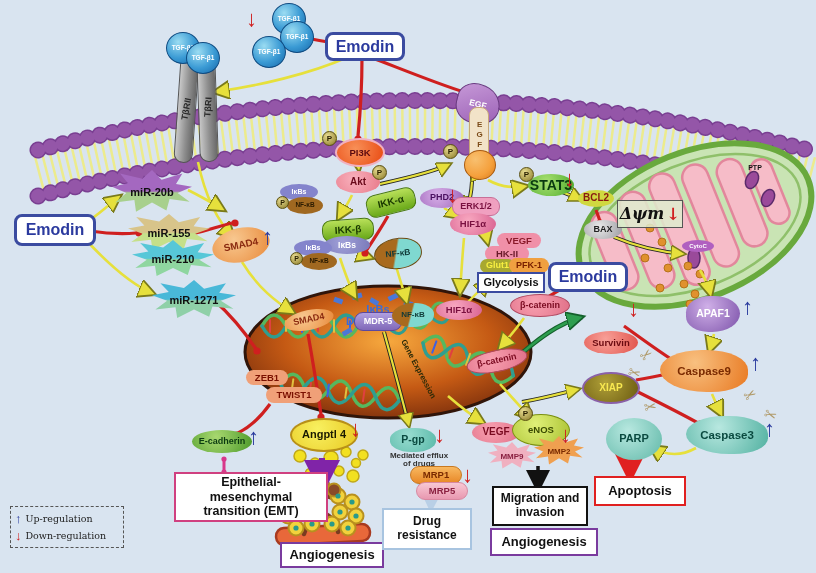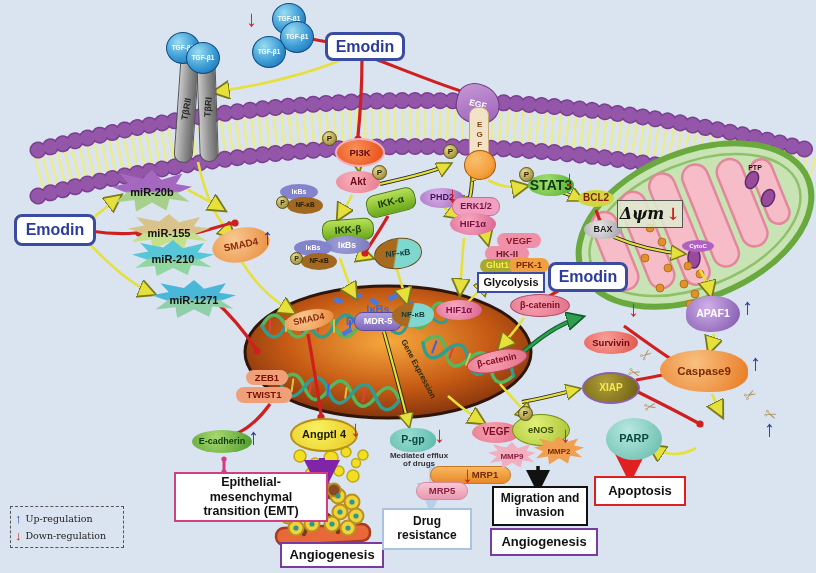--- a/index.html
+++ b/index.html
@@ -373,31 +373,32 @@
   </div>
   <div class="lbl" style="left:682px;top:240px;width:32px;height:12px;border-radius:50%;background:#b060c0;color:#fff;font-size:6px;">CytoC</div>
   <div class="lbl" style="left:742px;top:163px;width:26px;height:10px;color:#111;font-size:7px;">PTP</div>
 
   <div class="lbl" style="left:284px;top:310px;width:50px;height:20px;border-radius:50%;background:radial-gradient(circle at 40% 30%,#f8c890,#e88838);color:#8a2a10;font-size:9px;transform:rotate(-12deg);">SMAD4</div>
   <div class="lbl cap" style="left:354px;top:312px;width:46px;height:17px;background:linear-gradient(180deg,#b0a0e0,#8068b8);border:1px solid #5a48a0;color:#fff;font-size:9px;">MDR-5</div>
   <div class="lbl" style="left:392px;top:303px;width:42px;height:24px;border-radius:55% 48% 52% 50%;background:linear-gradient(105deg,#a86a1e 44%,#7fd8d0 48%);color:#103a38;font-size:8px;">NF-κB</div>
   <div class="lbl" style="left:436px;top:300px;width:46px;height:20px;border-radius:50%;background:radial-gradient(circle at 40% 35%,#f8a8c0,#d86090);color:#7a1040;font-size:9.5px;">HIF1α</div>
   <div class="lbl" style="left:466px;top:350px;width:60px;height:20px;border-radius:50%;background:radial-gradient(circle at 40% 35%,#f8a0b0,#e07088);border:1px solid #b04860;color:#7a0a20;font-size:9px;transform:rotate(-12deg);">β-catenin</div>
   <div class="lbl cap" style="left:246px;top:370px;width:42px;height:15px;background:#f0a078;color:#7a1000;font-size:9.5px;">ZEB1</div>
-  <div class="lbl cap" style="left:236px;top:387px;width:56px;height:16px;background:#f0a078;color:#7a1000;font-size:9.5px;">TWIST1</div>
+  <div class="lbl cap" style="left:266px;top:387px;width:56px;height:16px;background:#f0a078;color:#7a1000;font-size:9.5px;">TWIST1</div>
   <div class="lbl" style="left:404px;top:328px;width:86px;height:14px;color:#2a2a08;font-size:8px;transform:rotate(62deg);transform-origin:left top;">Gene Expression</div>
 
   <div class="lbl" style="left:510px;top:294px;width:58px;height:21px;border-radius:50%;background:radial-gradient(circle at 40% 35%,#f8a0b0,#e07088);border:1px solid #b04860;color:#7a0a20;font-size:9px;">β-catenin</div>
   <div class="lbl" style="left:584px;top:304px;width:54px;height:23px;border-radius:50%;background:radial-gradient(circle at 40% 35%,#f8a098,#e05048);color:#6a0a10;font-size:9.5px;margin-top:27px;">Survivin</div>
   <div class="down" style="left:628px;top:298px;">↓</div>
 
   <div class="lbl" style="left:686px;top:296px;width:54px;height:36px;border-radius:48% 52% 55% 45%;background:radial-gradient(circle at 40% 30%,#d0b0e8,#7a50a8);color:#fff;font-size:10.5px;">APAF1</div>
   <div class="up" style="left:742px;top:296px;">↑</div>
   <div class="lbl" style="left:660px;top:350px;width:88px;height:42px;border-radius:50% 50% 44% 56%;background:radial-gradient(circle at 40% 30%,#f8c080,#e87820);color:#7a2a00;font-size:11.5px;">Caspase9</div>
   <div class="up" style="left:750px;top:352px;">↑</div>
+  <div class="lbl" style="left:686px;top:416px;width:82px;height:38px;border-radius:50% 50% 44% 56%;background:radial-gradient(circle at 40% 30%,#b8e8e0,#50b0a0);color:#0a4a40;font-size:11.5px;">Caspase3</div>
   <div class="up" style="left:764px;top:418px;">↑</div>
   <div class="lbl" style="left:582px;top:372px;width:54px;height:28px;border-radius:50%;background:radial-gradient(circle at 40% 30%,#b0a038,#6a5a10);border:2px solid #8a60a8;color:#f8e850;font-size:10px;">XIAP</div>
   <div class="lbl" style="left:606px;top:418px;width:56px;height:42px;border-radius:50%;background:radial-gradient(circle at 40% 30%,#b8e8e0,#60b8a8);color:#0a4a40;font-size:11px;">PARP</div>
   <div class="obox" style="left:594px;top:476px;width:88px;height:26px;border:2.5px solid #e02020;font-size:13px;">Apoptosis</div>
   <span class="sc" style="left:640px;top:346px;transform:rotate(-40deg);">✂</span>
   <span class="sc" style="left:628px;top:364px;transform:rotate(15deg);">✂</span>
   <span class="sc" style="left:744px;top:386px;transform:rotate(-30deg);">✂</span>
   <span class="sc" style="left:764px;top:406px;transform:rotate(20deg);">✂</span>
   <span class="sc" style="left:644px;top:398px;transform:rotate(-10deg);">✂</span>
 
@@ -408,21 +409,21 @@
   <div class="lbl" style="left:290px;top:418px;width:64px;height:30px;border-radius:50%;background:radial-gradient(circle at 40% 30%,#f8f060,#e8c820);border:2px solid #b89018;color:#1a1a00;font-size:11px;">Angptl 4</div>
   <div class="down" style="left:350px;top:418px;">↓</div>
   <div class="obox" style="left:280px;top:542px;width:100px;height:22px;border:2.5px solid #7a3b9e;font-size:13px;">Angiogenesis</div>
 
   <div class="lbl" style="left:390px;top:428px;width:46px;height:24px;border-radius:45%;background:radial-gradient(circle at 40% 30%,#98dcd0,#58b8a8);color:#0a4a40;font-size:10.5px;">P-gp</div>
   <div class="down" style="left:434px;top:424px;">↓</div>
   <div class="lbl" style="left:376px;top:450px;width:86px;height:20px;flex-direction:column;color:#333;font-size:8px;">
     <span>Mediated efflux</span>
     <span>of drugs</span>
   </div>
-  <div class="lbl cap" style="left:430px;top:466px;width:50px;height:16px;background:linear-gradient(180deg,#f8b860,#e88828);border:1px solid #c87820;color:#7a2a00;font-size:9.5px;padding-left:29px;">MRP1</div>
+  <div class="lbl cap" style="left:410px;top:466px;width:50px;height:16px;background:linear-gradient(180deg,#f8b860,#e88828);border:1px solid #c87820;color:#7a2a00;font-size:9.5px;">MRP1</div>
   <div class="lbl cap" style="left:416px;top:482px;width:50px;height:16px;background:linear-gradient(180deg,#f8c8d4,#e898b0);border:1px solid #d888a0;color:#8a2040;font-size:9.5px;">MRP5</div>
   <div class="down" style="left:462px;top:464px;">↓</div>
   <div class="obox" style="left:382px;top:508px;width:86px;height:38px;border:2px solid #a8c4e0;font-size:12px;">Drug resistance</div>
 
   <div class="lbl" style="left:472px;top:422px;width:48px;height:21px;border-radius:50%;background:radial-gradient(circle at 40% 35%,#f8a0b0,#e07088);color:#7a0a20;font-size:10px;">VEGF</div>
   <div class="lbl" style="left:512px;top:414px;width:56px;height:30px;border-radius:50%;background:radial-gradient(circle at 40% 30%,#e0f078,#a8c030);border:1px solid #7a9010;color:#3a4a00;font-size:9.5px;">eNOS</div>
   <div class="pbadge" style="left:518px;top:406px;">P</div>
   <div class="down" style="left:560px;top:424px;">↓</div>
   <div class="star" style="left:488px;top:442px;width:48px;height:28px;background:#f0b0c0;color:#8a2040;">MMP9</div>
   <div class="star" style="left:534px;top:436px;width:50px;height:30px;background:#f0a050;color:#7a2a00;">MMP2</div>

